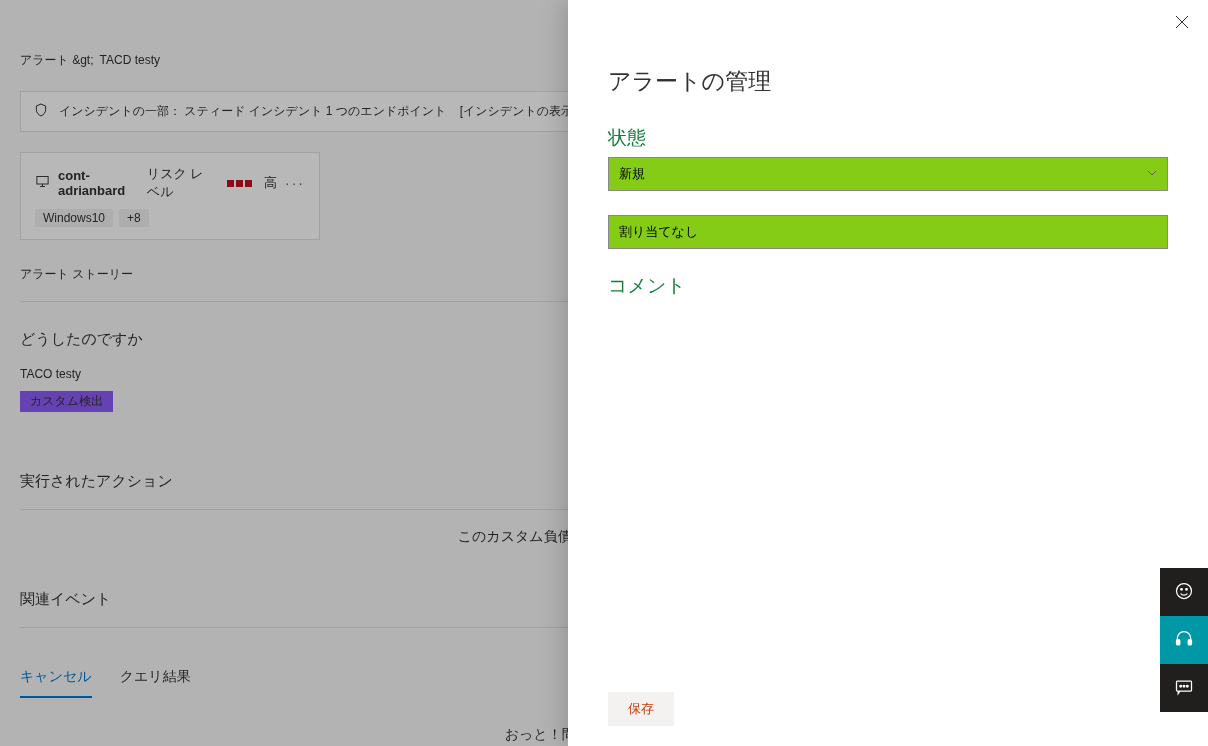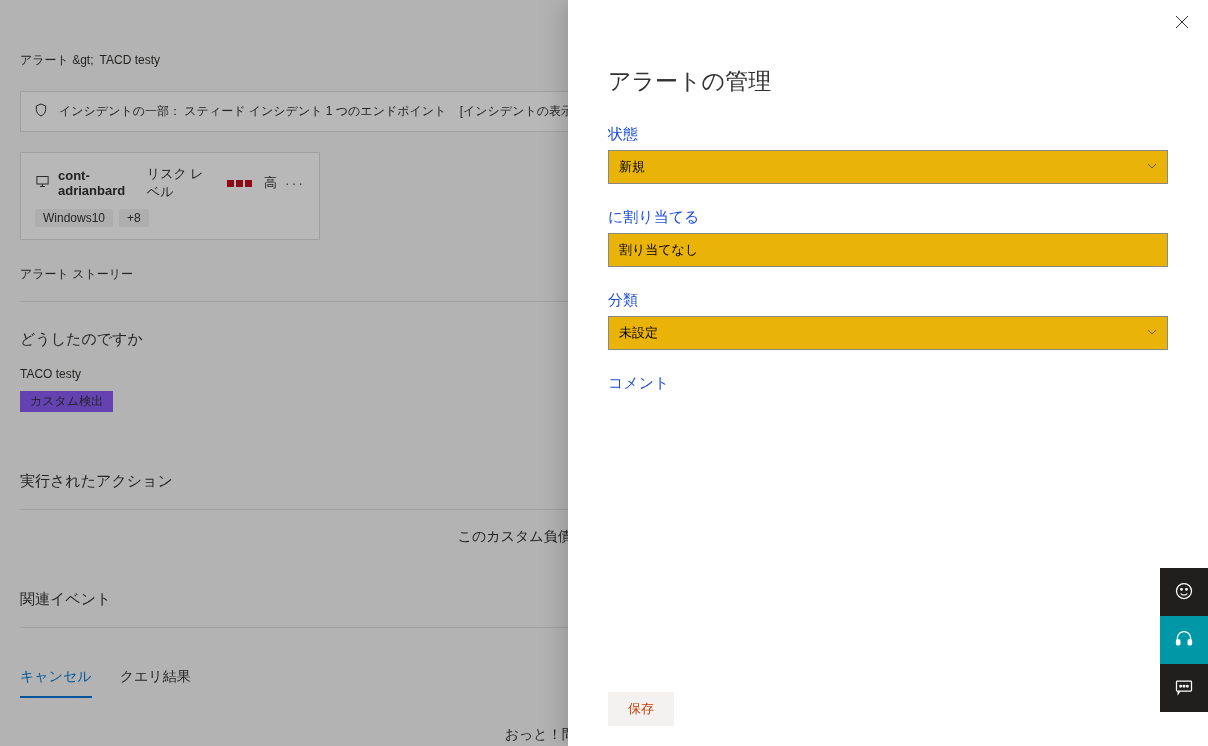--- a/index.html
+++ b/index.html
@@ -119,29 +119,29 @@
       padding: 46px 40px 20px;
     }
     .panel-body {
       padding: 8px 40px 10px;
       flex: 1;
       overflow: auto;
     }
     .field { margin-bottom: 24px; }
     .field label {
       display: block;
-      font-size: 15px;
-      color: #1d4ed8;
+      font-size: 19px;
+      color: #15803d;
       margin-bottom: 6px;
     }
     .control {
       width: 100%;
       height: 34px;
       border: 1px solid #8a8886;
-      background: #eab308;
+      background: #84cc16;
       font: inherit;
       font-size: 13px;
       padding: 0 30px 0 10px;
       position: relative;
     }
     .select-wrap { position: relative; }
     .chev {
       position: absolute;
       right: 10px;
       top: 50%;
@@ -273,33 +273,21 @@
       <div class="select-wrap">
         <input class="control" readonly="" value="新規" style="">
         <span class="chev">
           <svg viewBox="0 0 12 12" fill="none" stroke="#605e5c" stroke-width="1">
               <path d="M2 4l4 4 4-4"></path>
             </svg>
         </span>
       </div>
     </div>
     <div class="field">
-      <label>に割り当てる</label>
       <input class="control" value="割り当てなし" style="">
-    </div>
-    <div class="field">
-      <label>分類</label>
-      <div class="select-wrap">
-        <input class="control" readonly="" value="未設定" style="">
-        <span class="chev">
-          <svg viewBox="0 0 12 12" fill="none" stroke="#605e5c" stroke-width="1">
-              <path d="M2 4l4 4 4-4"></path>
-            </svg>
-        </span>
-      </div>
     </div>
     <div class="field">
       <label>コメント</label>
     </div>
   </div>
   <div class="panel-footer">
     <button class="btn">保存</button>
   </div>
 </div>
 

